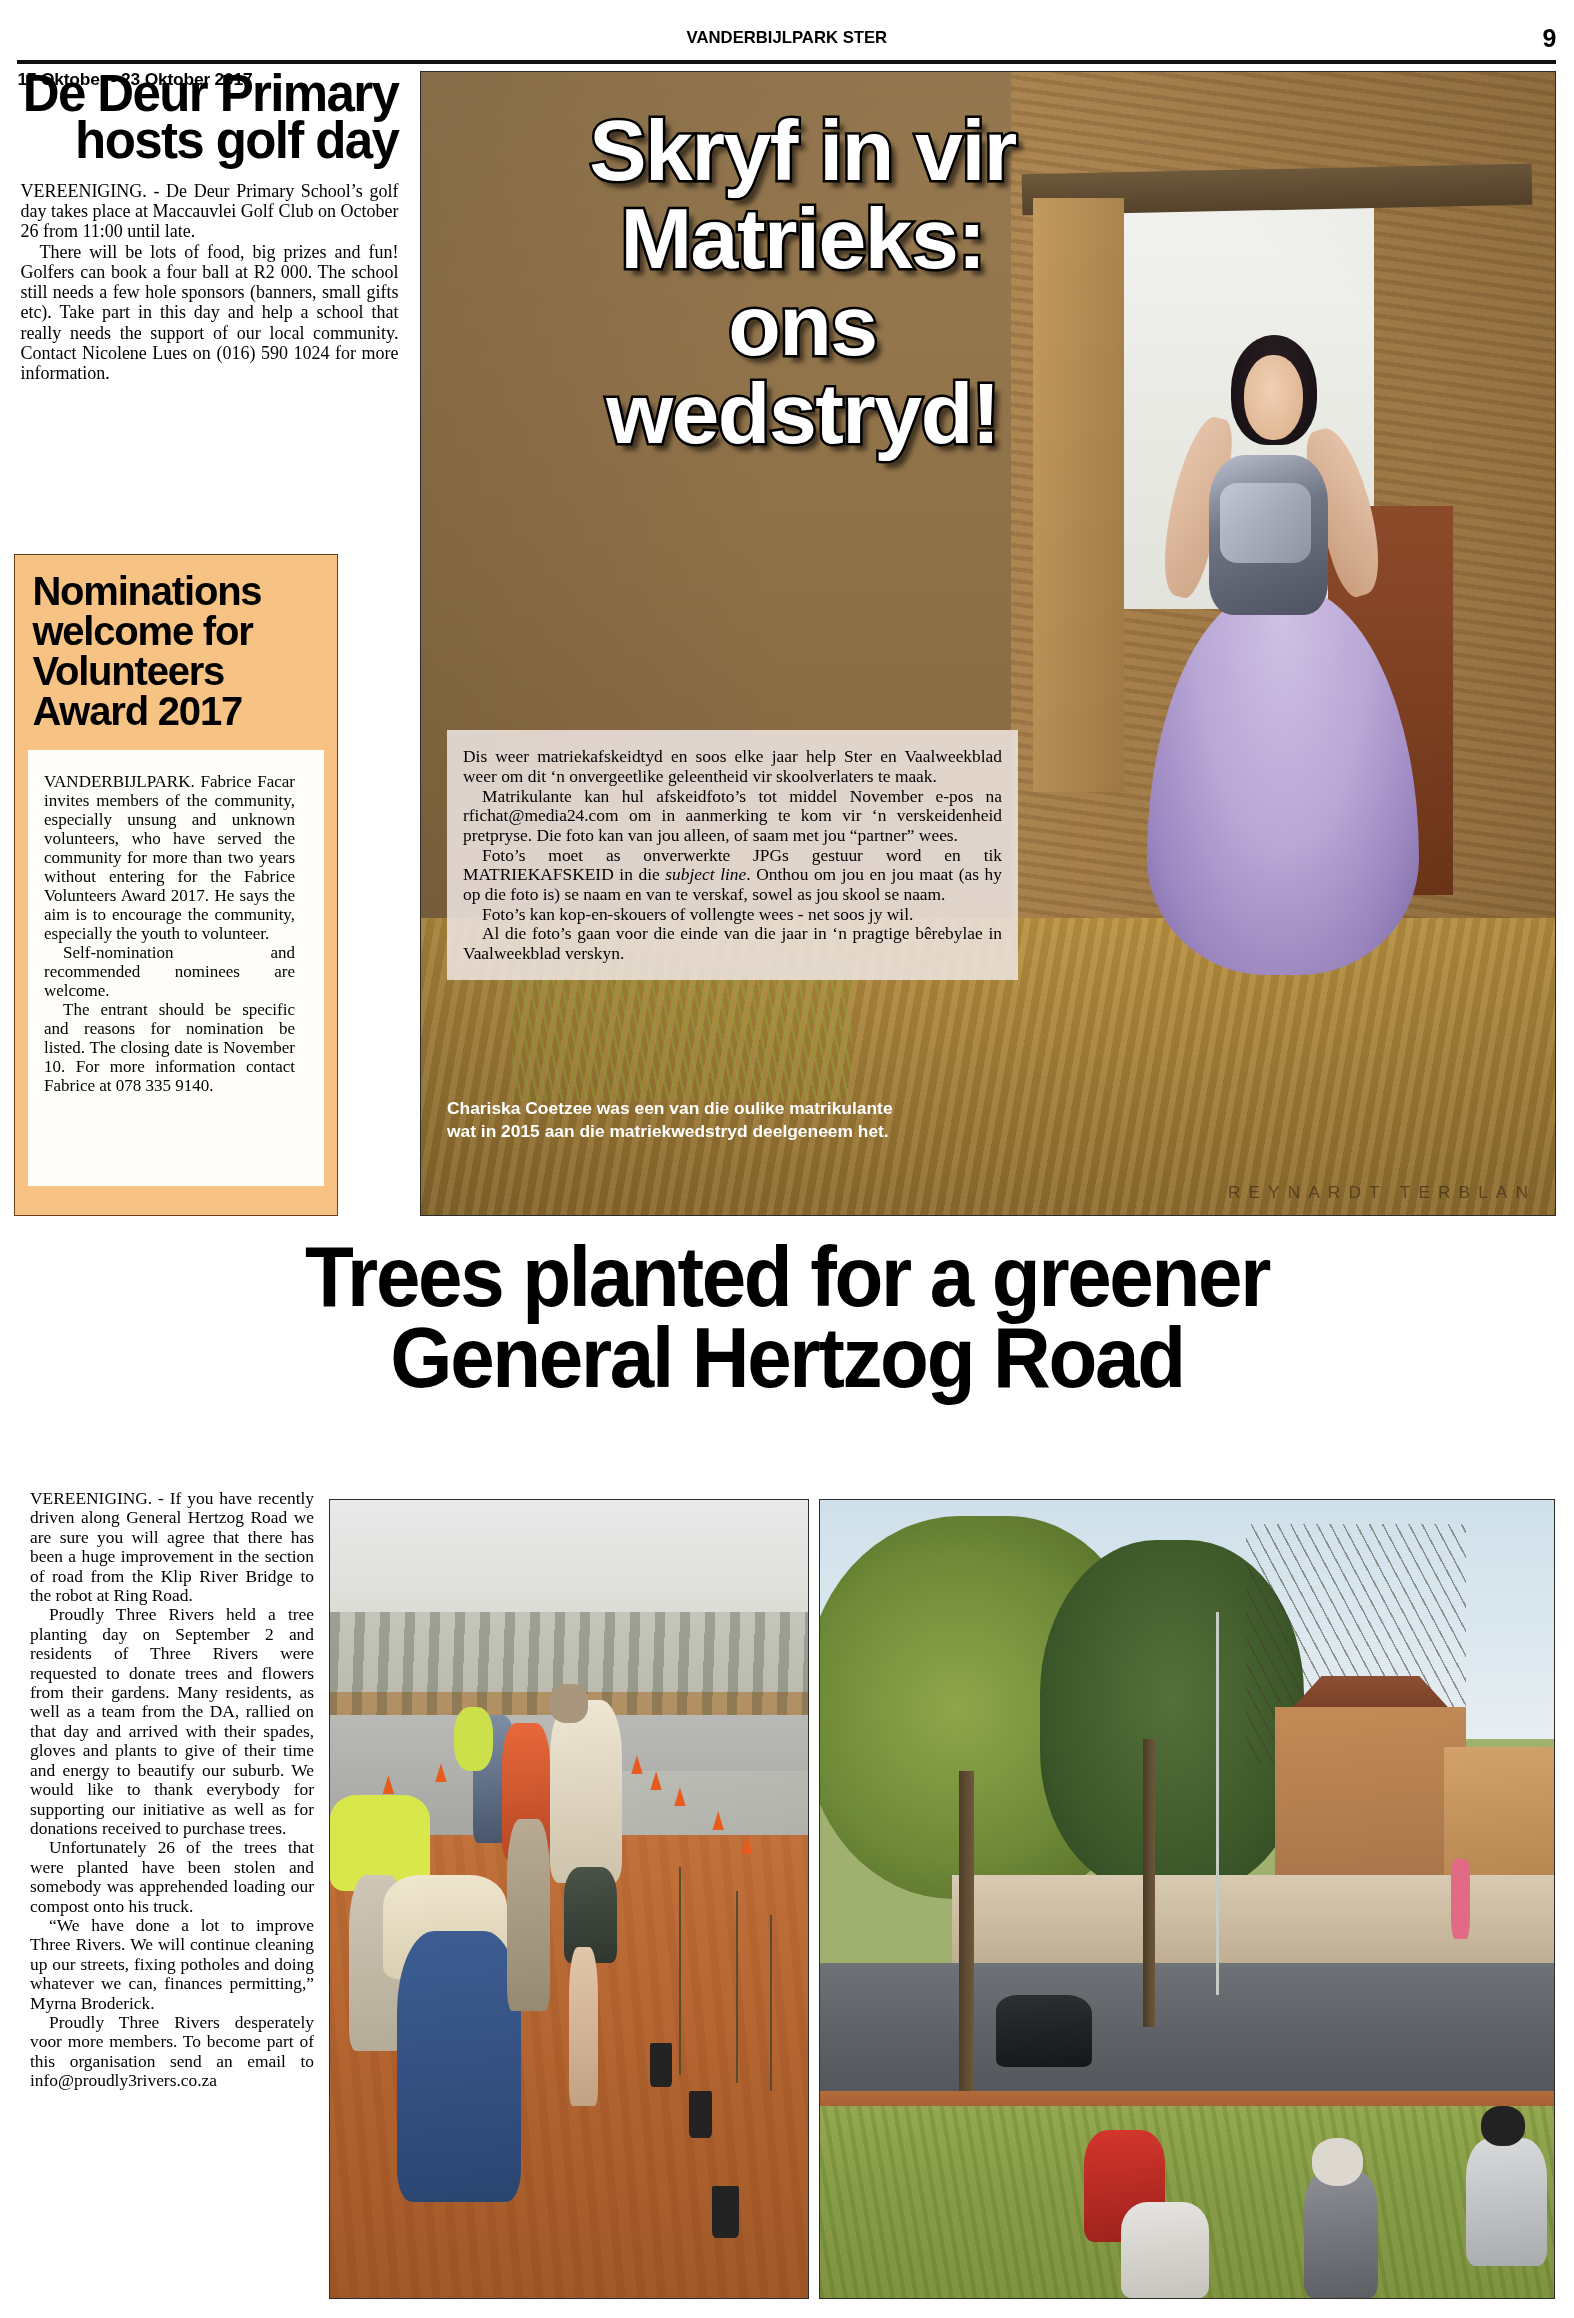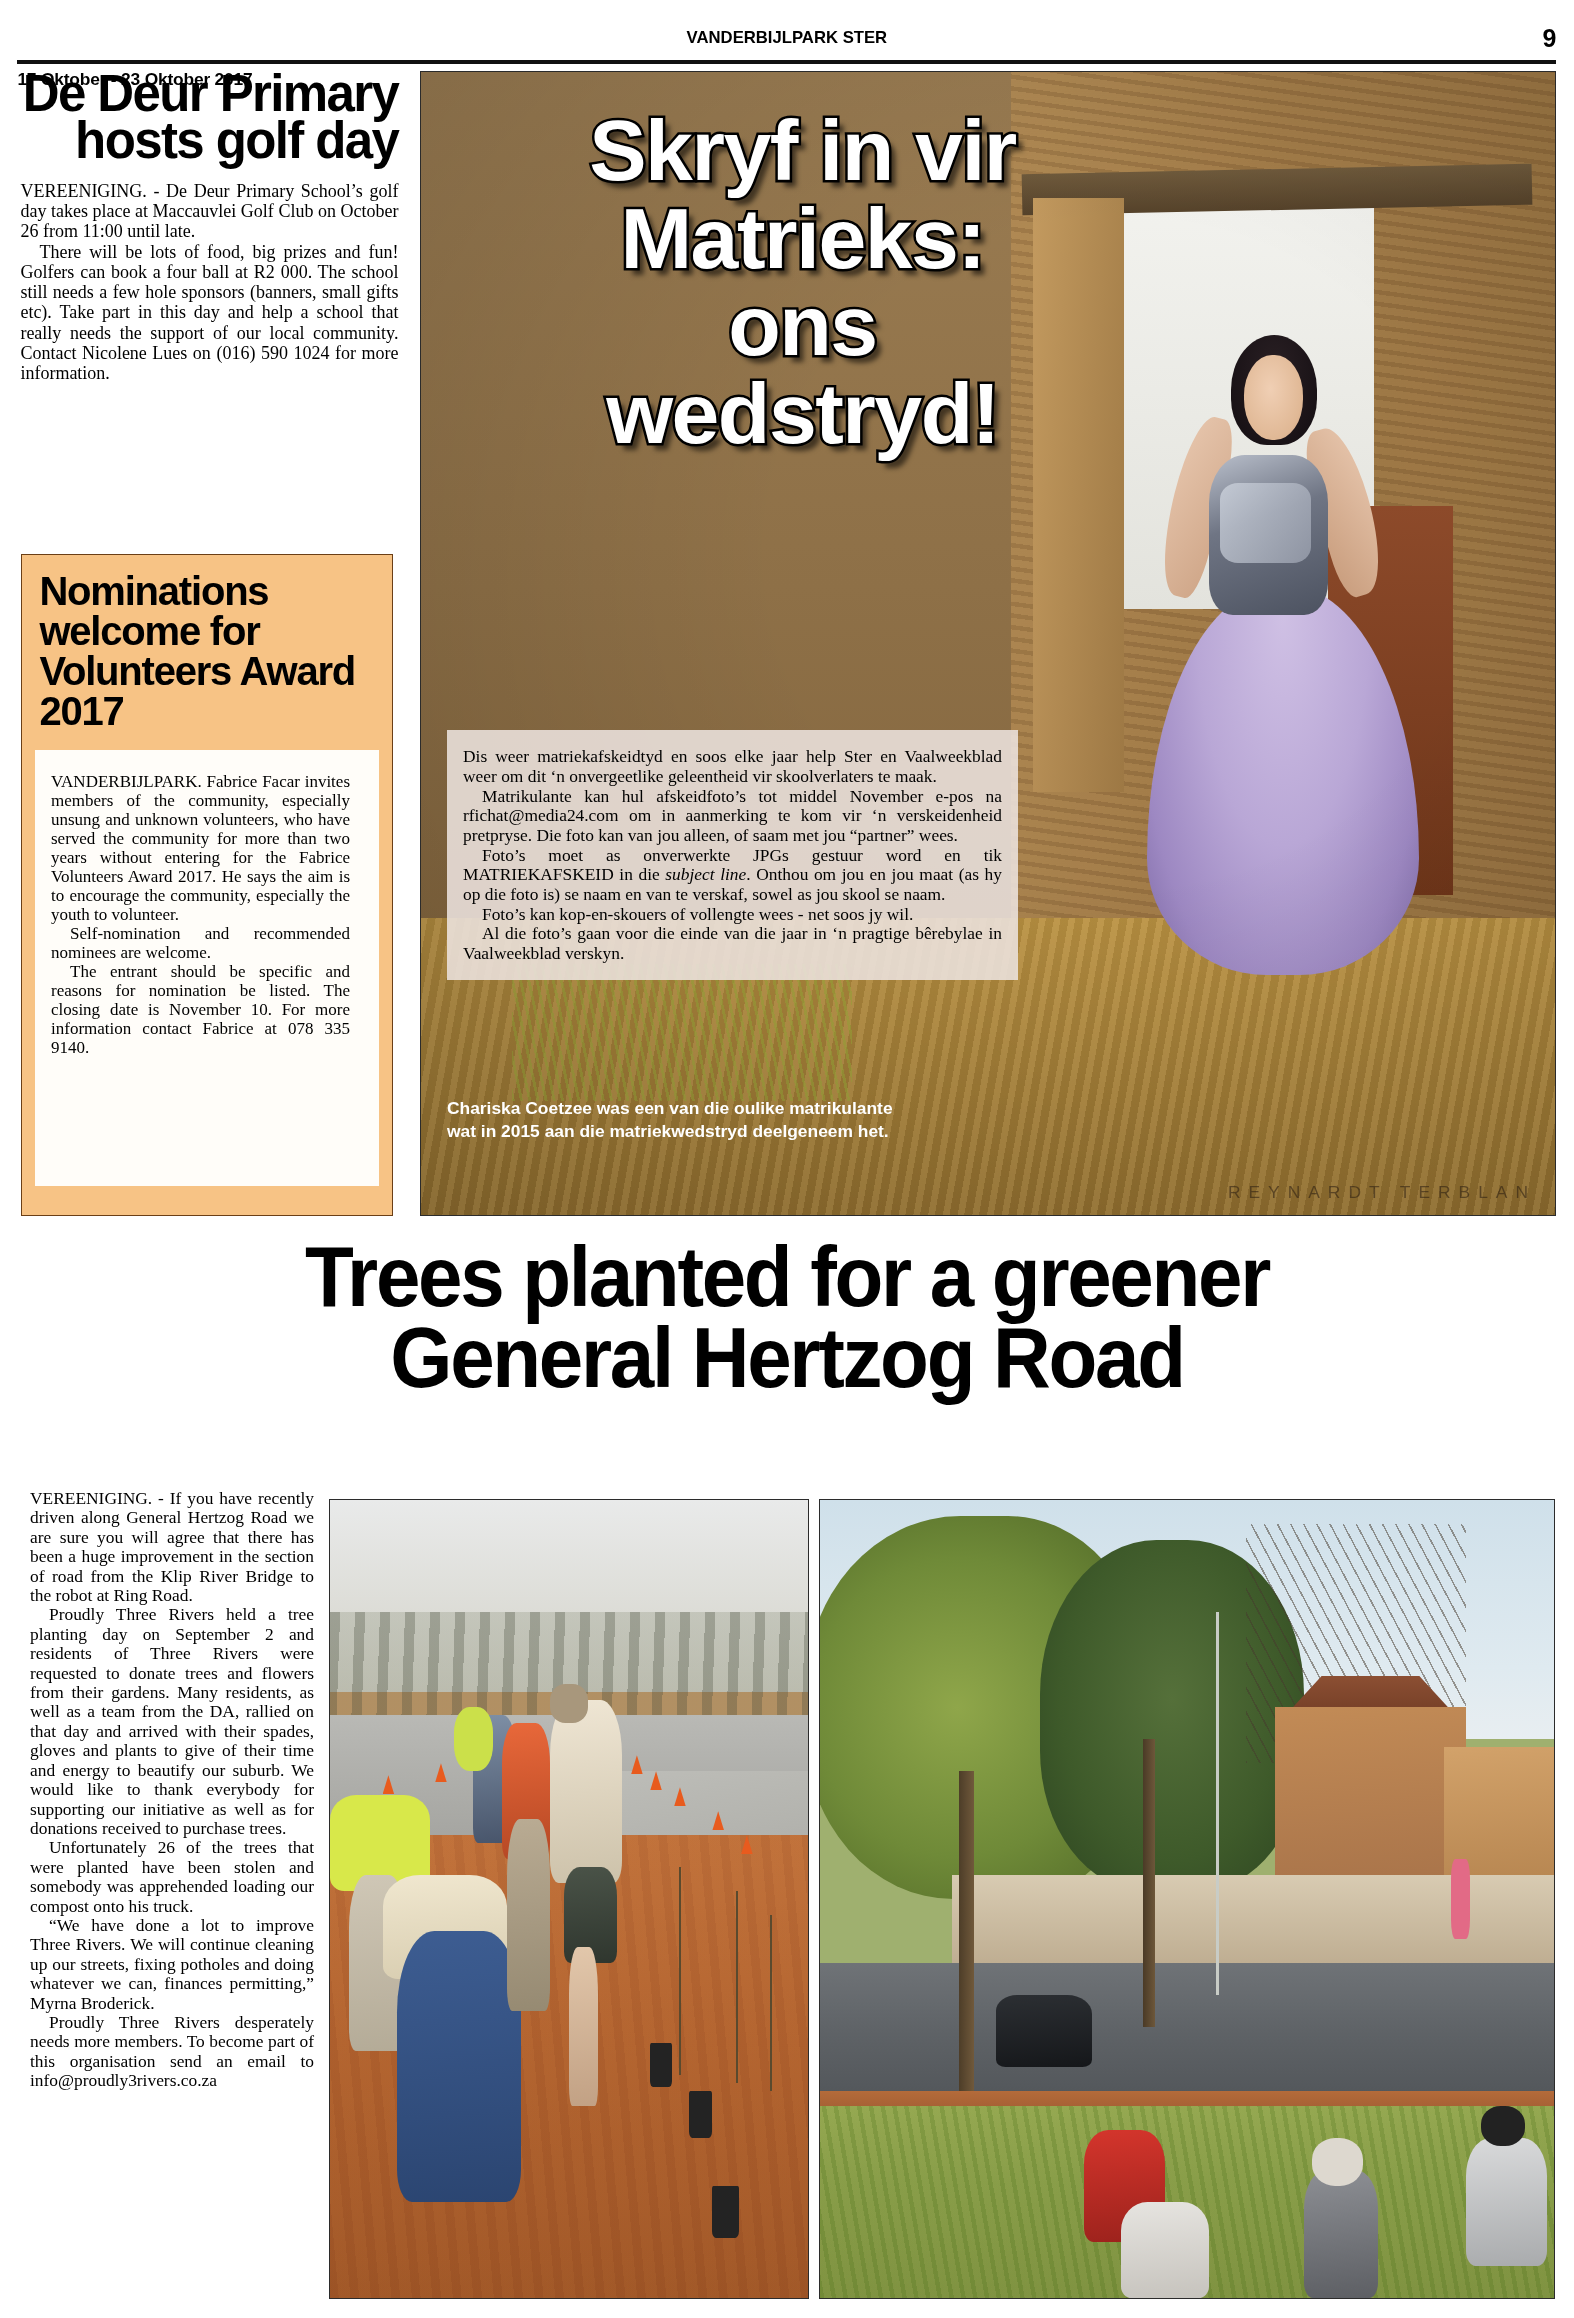--- a/index.html
+++ b/index.html
@@ -48,21 +48,21 @@
     font-family:"Liberation Serif", serif;
     font-size:18px; line-height:1.125;
     text-align:justify; color:#000;
     hyphens:manual;
   }
   .bodytext p + p { text-indent:19px; }
   #golf-body { margin-top:16px; }
 
   
   #nom-box {
-    position:absolute; left:21px; top:554px; width:372px; height:662px;
+    position:absolute; left:14px; top:554px; width:324px; height:662px;
     background:#f7c385;
     border:1.5px solid #6b3f16;
     padding:11.6px 13px 14.5px 13px;
   }
   #nom-headline {
     font-family:"Liberation Sans", sans-serif;
     font-weight:bold; font-size:40px; line-height:1.0;
     letter-spacing:-1.2px; color:#000; text-align:left;
     padding:4.4px 2.9px 0 4.4px;
   }
@@ -370,21 +370,21 @@
   <div>Trees planted for a greener</div>
   <div>General Hertzog Road</div>
 </div>
 
 <div id="trees-col">
   <div class="bodytext">
     <p>VEREENIGING. - If you have recently driven along General Hertzog Road we are sure you will agree that there has been a huge improvement in the section of road from the Klip River Bridge to the robot at Ring Road.</p>
     <p>Proudly Three Rivers held a tree planting day on September 2 and residents of Three Rivers were requested to donate trees and flowers from their gardens. Many residents, as well as a team from the DA, rallied on that day and arrived with their spades, gloves and plants to give of their time and energy to beautify our suburb. We would like to thank everybody for supporting our initiative as well as for donations received to purchase trees.</p>
     <p>Unfortunately 26 of the trees that were planted have been stolen and somebody was apprehended loading our compost onto his truck.</p>
     <p>“We have done a lot to improve Three Rivers. We will continue cleaning up our streets, fixing potholes and doing whatever we can, finances permitting,” Myrna Broderick.</p>
-    <p>Proudly Three Rivers desperately needs more members. To become part of this organisation send an email to info@proudly3rivers.co.za</p>
+    <p>Proudly Three Rivers desperately voor more members. To become part of this organisation send an email to info@proudly3rivers.co.za</p>
   </div>
 </div>
 
 <div id="photo-plant">
   <div class="ph-layer" id="pp-sky"></div>
   <div class="ph-layer" id="pp-trees"></div>
   <div class="ph-layer" id="pp-road"></div>
   <div class="ph-layer" id="pp-road2"></div>
   <div class="ph-layer" id="pp-soil"></div>
 

